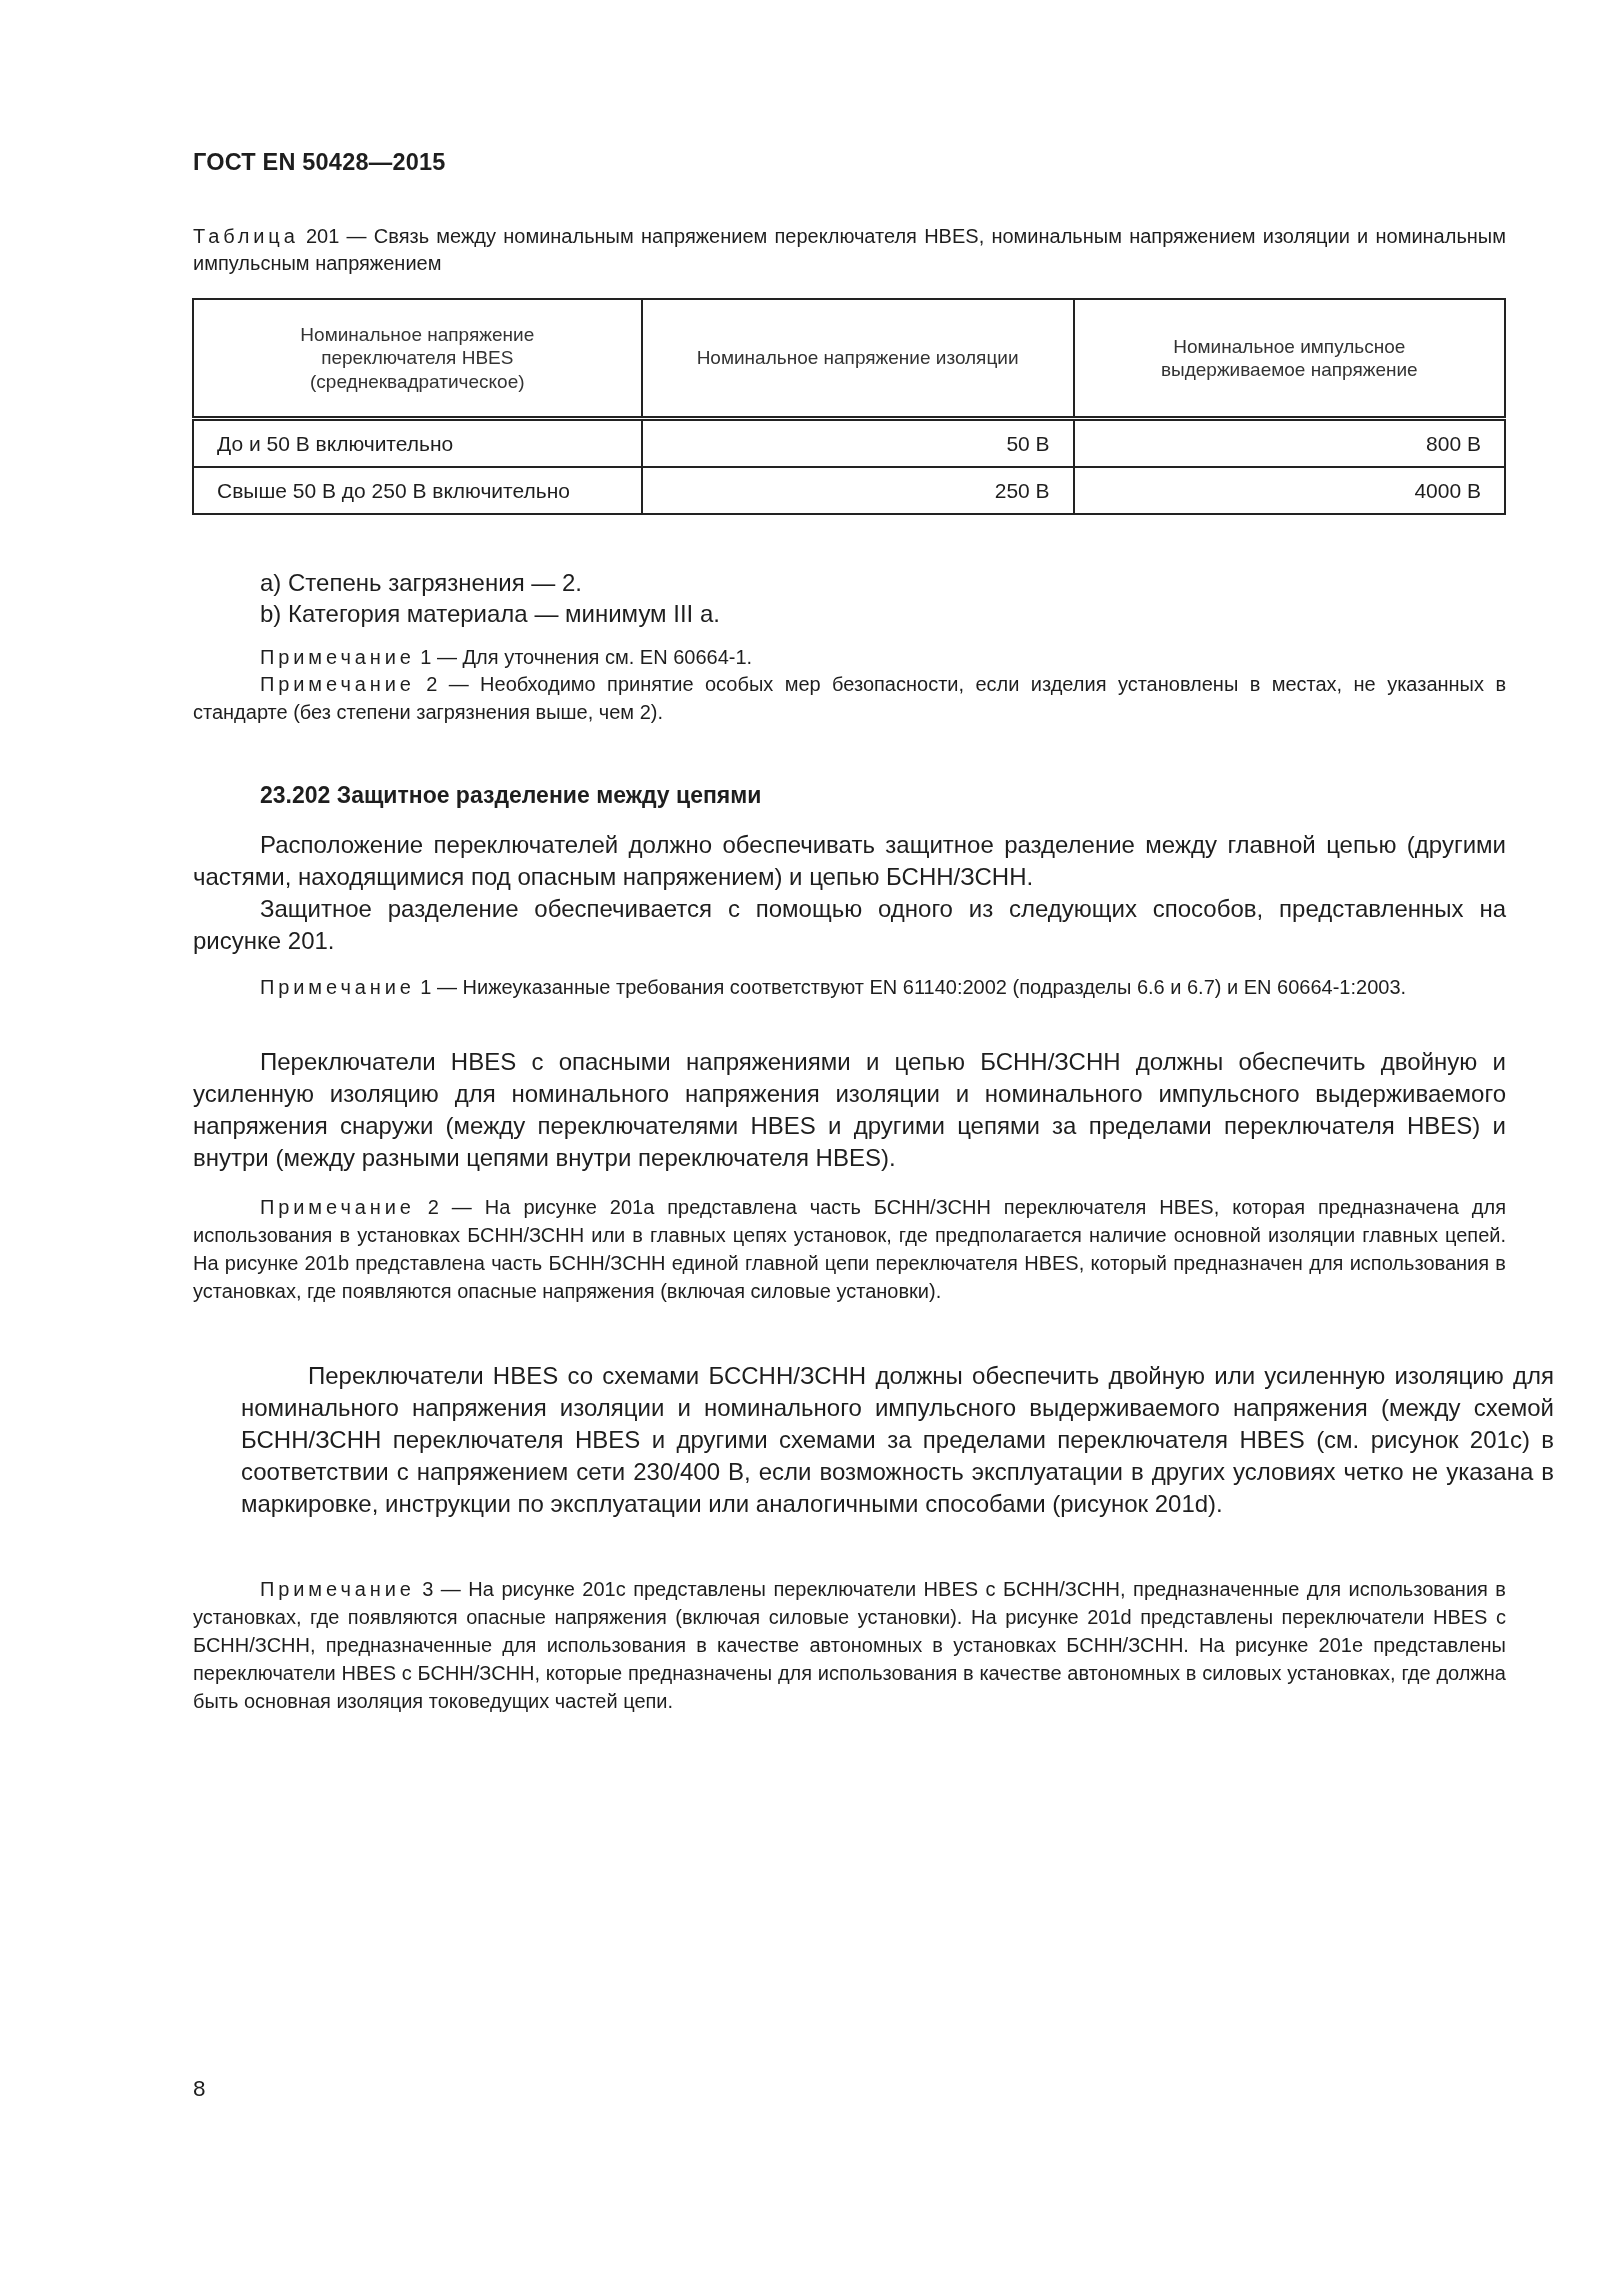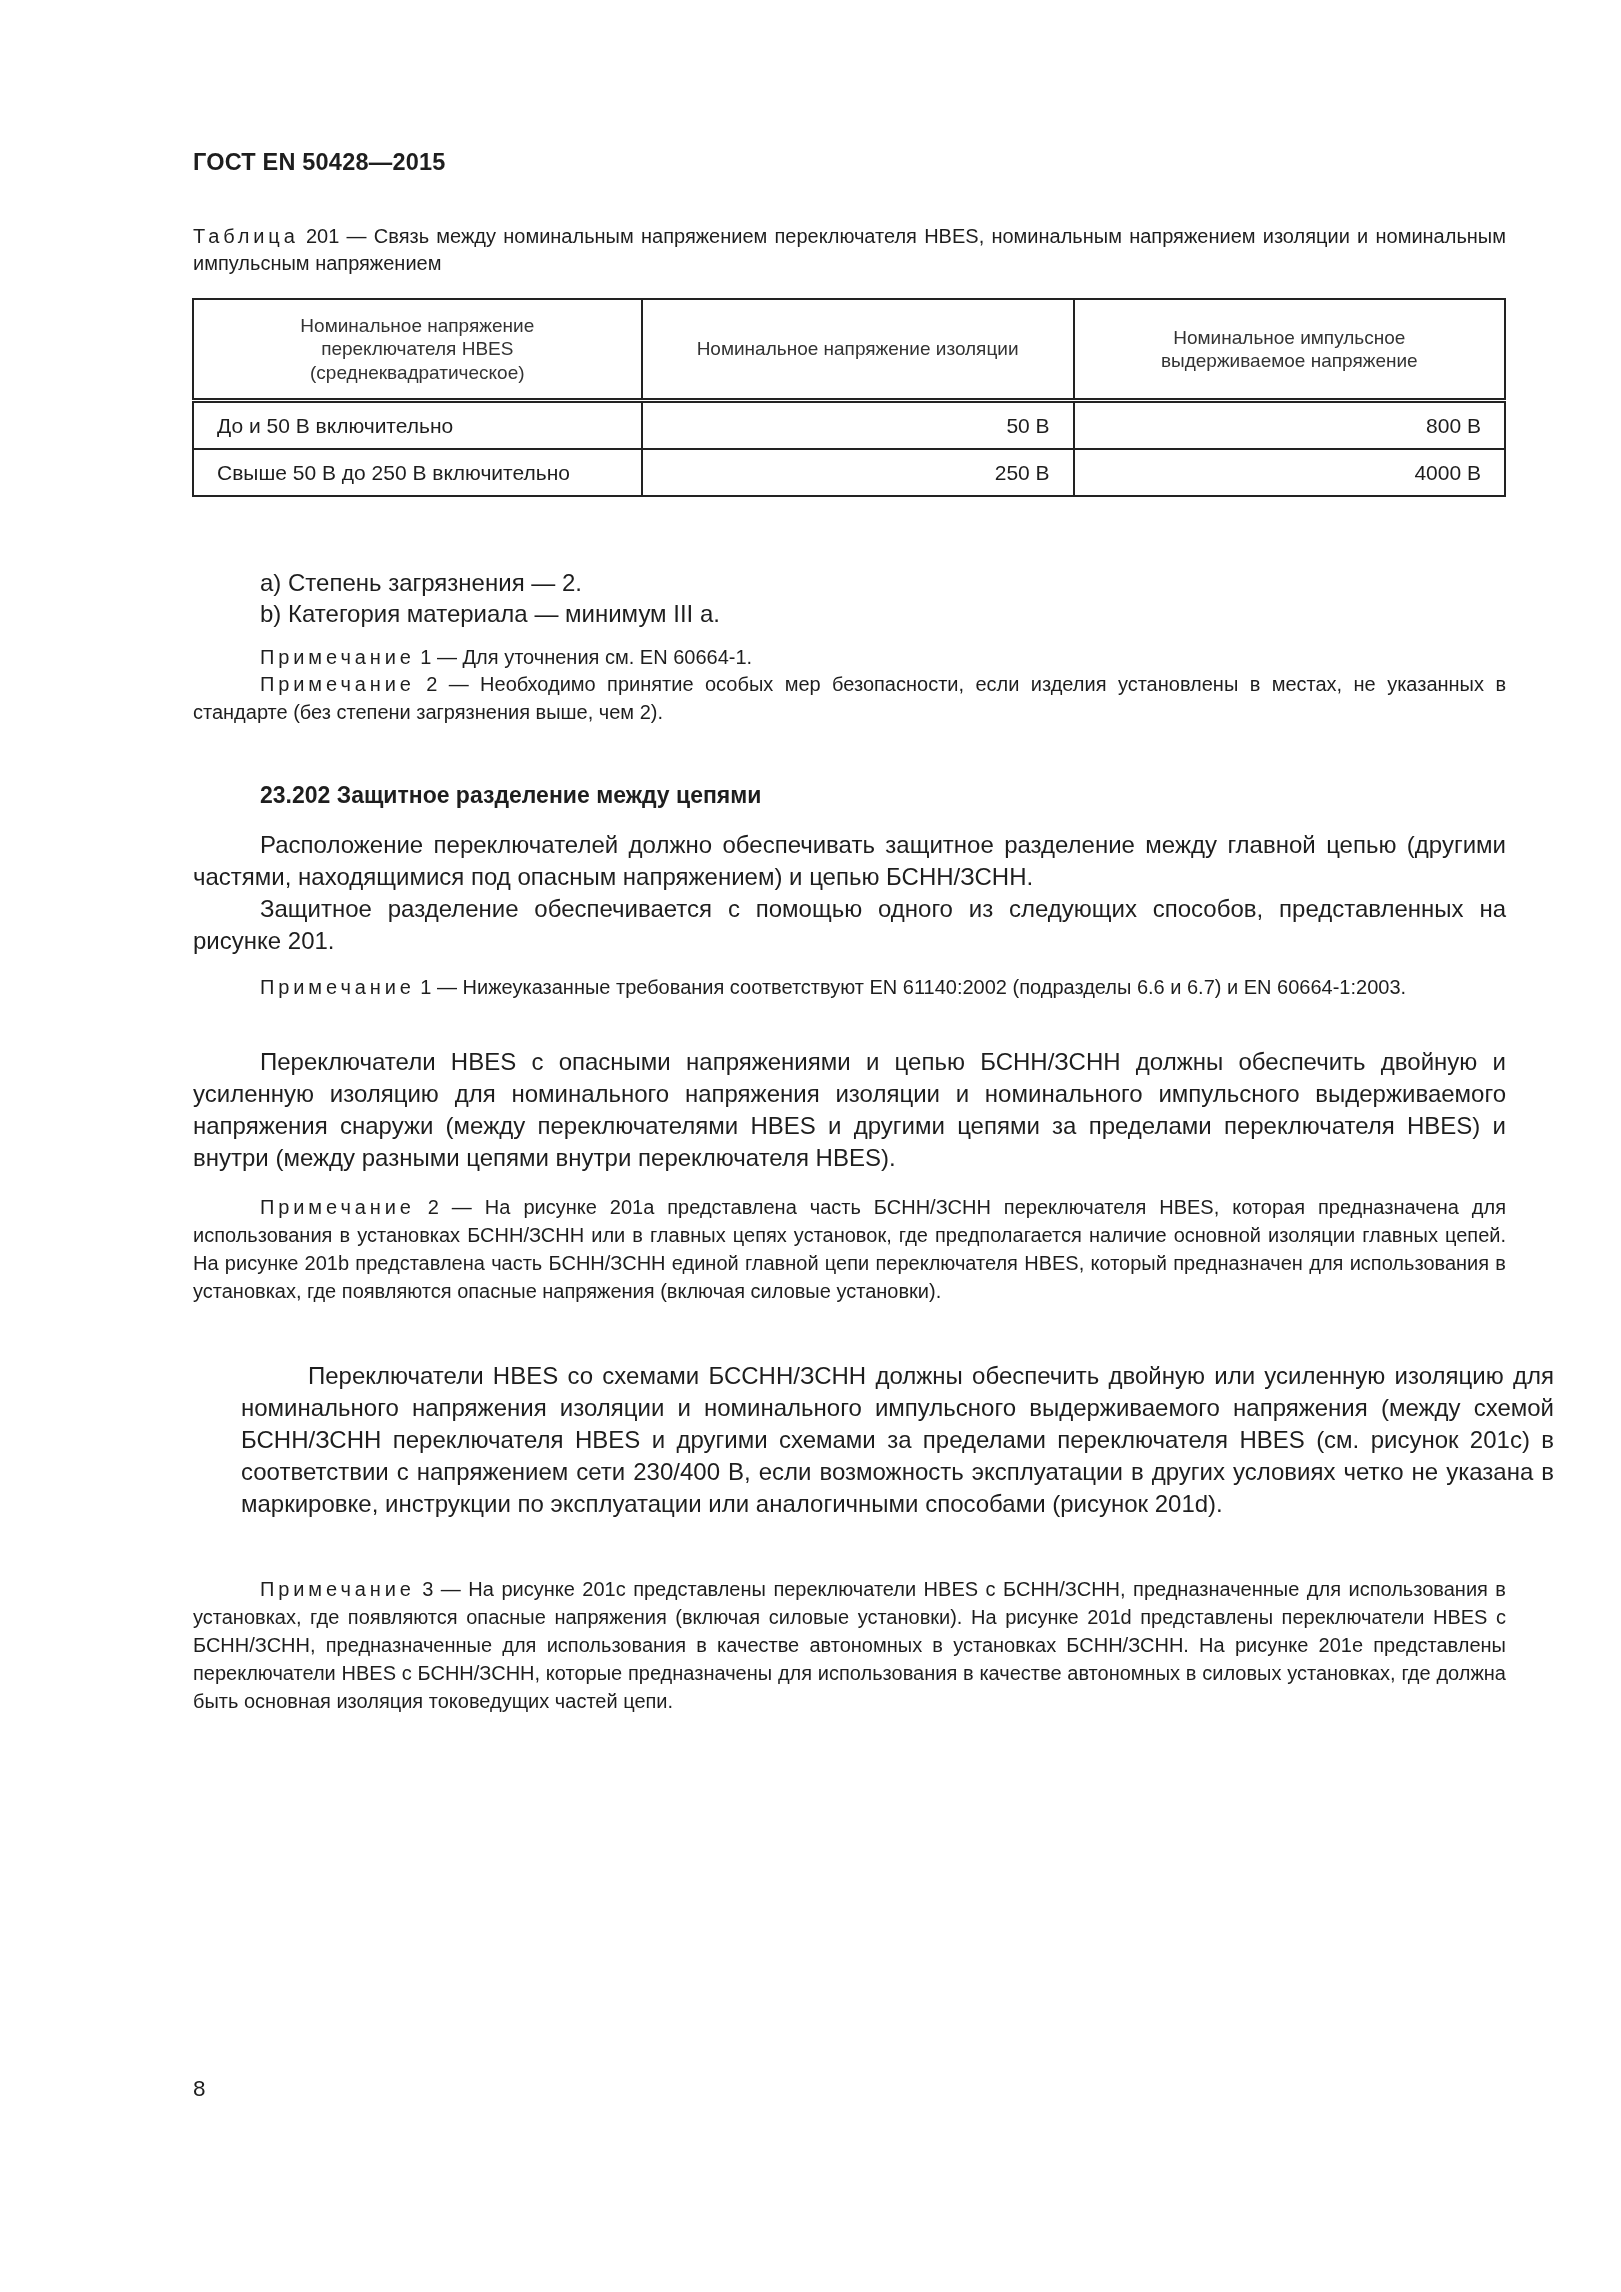--- a/index.html
+++ b/index.html
@@ -35,21 +35,21 @@
 <table class="t201">
   <colgroup>
       <col class="w1">
       <col class="w2">
       <col class="w3">
     </colgroup>
   <tbody>
       <tr>
     <th style="padding:0 59px;margin-top:39px;">Номинальное напряжение переключателя HBES (среднеквадратическое)</th>
     <th>Номинальное напряжение изоляции</th>
-    <th style="padding:4px 59px;">Номинальное импульсное выдерживаемое напряжение</th>
+    <th style="padding:13px 59px;">Номинальное импульсное выдерживаемое напряжение</th>
   </tr>
   <tr>
     <td class="c1">До и 50 В включительно</td>
     <td class="cc">50 В</td>
     <td class="cc">800 В</td>
   </tr>
   <tr>
     <td class="c1">Свыше 50 В до 250 В включительно</td>
     <td class="cc">250 В</td>
     <td class="cc">4000 В</td>

